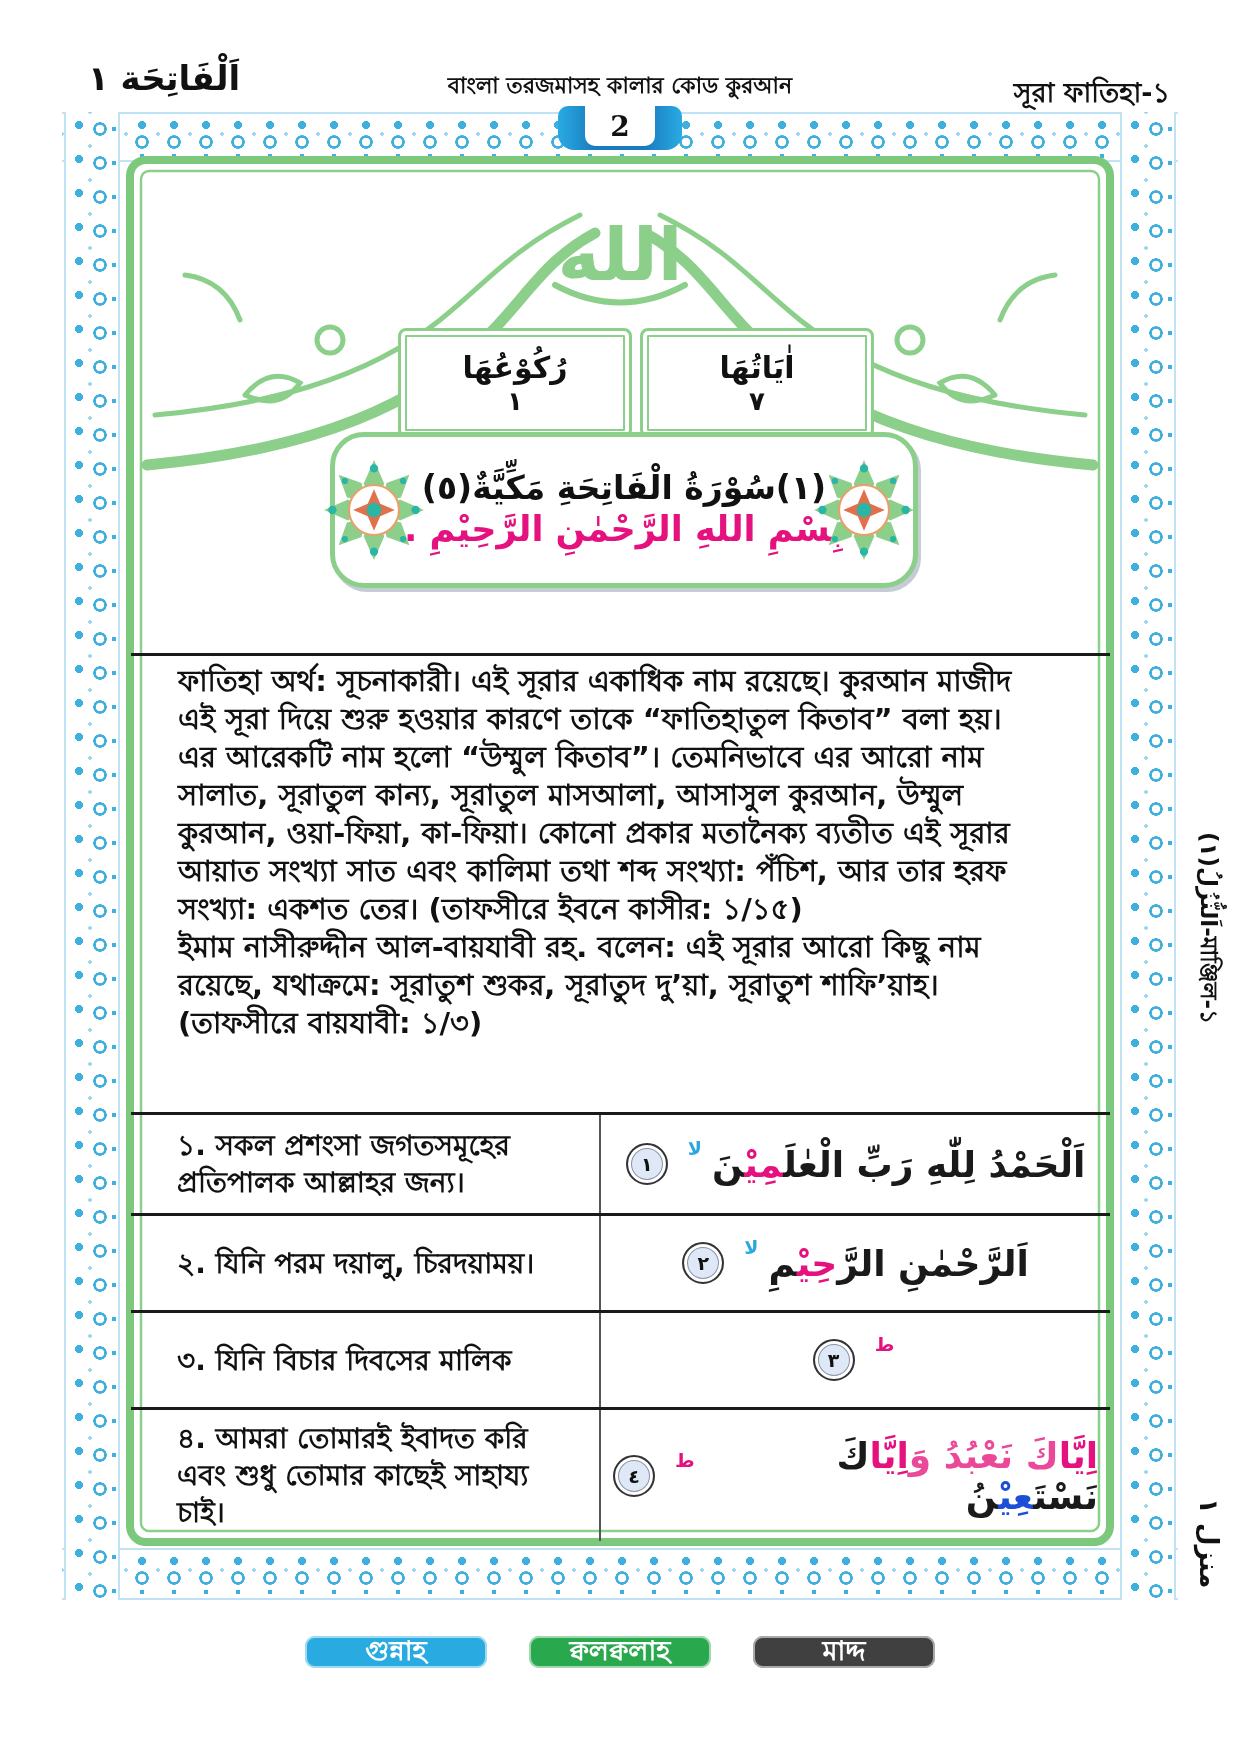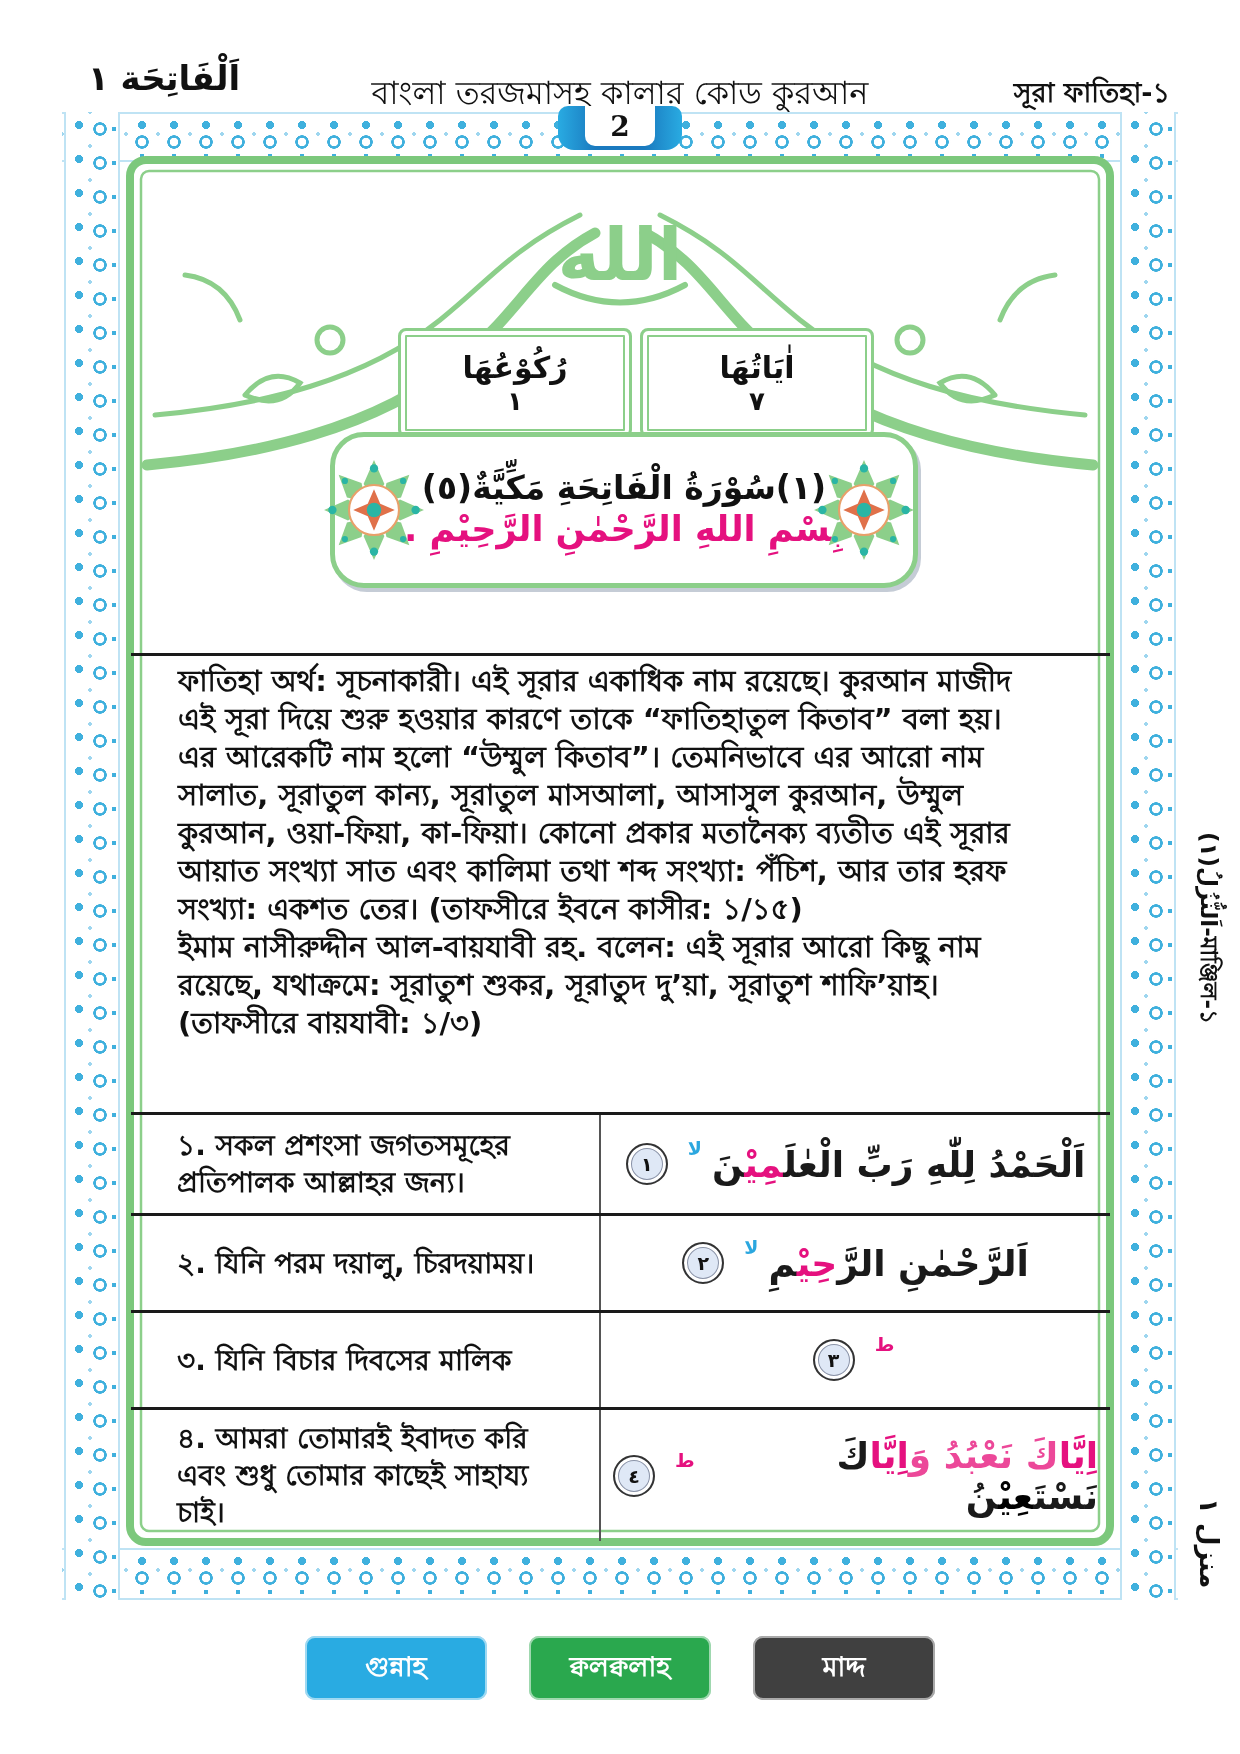--- a/index.html
+++ b/index.html
@@ -1,21 +1,21 @@
 <!DOCTYPE html>
 <html><head>
 <meta charset="utf-8">
 <style>
   html,body{margin:0;padding:0;background:#ffffff;}
   body{font-family:"DejaVu Sans",sans-serif;color:#111;}
   .page{position:relative;width:1240px;height:1754px;background:#fff;overflow:hidden;}
 
   
   .hdr-arabic{position:absolute;left:88px;top:58px;font-size:34px;font-weight:bold;direction:rtl;}
-  .hdr-title{position:absolute;left:0;right:0;top:68px;text-align:center;font-size:32px;font-weight:normal;}
+  .hdr-title{position:absolute;left:0;right:0;top:68px;text-align:center;font-size:22px;font-weight:bold;}
   .hdr-ref{position:absolute;right:70px;top:72px;font-size:27px;font-weight:bold;}
 
   
   .badge{position:absolute;left:558px;top:106px;width:124px;height:44px;
     background:linear-gradient(90deg,#29abe2,#1a7abf 30%,#1a7abf 70%,#29abe2);
     border-radius:10px 10px 16px 16px;display:flex;align-items:flex-start;justify-content:center;z-index:5;}
   .badge-inner{margin-top:0;width:70px;height:40px;background:#fff;border-radius:0 0 10px 10px;
     display:flex;align-items:center;justify-content:center;font-size:28px;font-weight:bold;font-family:"DejaVu Serif",serif;}
 
   
@@ -81,21 +81,21 @@
     font-size:28px;font-weight:600;line-height:37px;display:flex;align-items:center;box-sizing:border-box;}
   .vcell-ar{flex:1;direction:rtl;display:flex;align-items:center;justify-content:center;
     font-size:36px;font-weight:bold;padding:8px 12px;gap:6px;}
   .ayah-marker{display:inline-flex;width:38px;height:38px;border-radius:50%;border:2px solid #333;
     background:#dfe8f6;box-shadow:inset 0 0 0 3px #fff, inset 0 0 0 4px #8a93a8;
     align-items:center;justify-content:center;font-size:19px;font-weight:bold;margin-right:10px;flex:none;}
   .pause-mark{font-size:19px;font-weight:bold;position:relative;top:-16px;margin:0 4px;}
 
   
   .legend{position:absolute;left:0;right:0;top:1636px;display:flex;justify-content:center;gap:42px;z-index:4;}
-  .legend .lg-btn{min-width:146px;height:64px;border-radius:10px;color:#fff;font-size:27px;font-weight:bold;
+  .legend .lg-btn{min-width:146px;height:32px;border-radius:10px;color:#fff;font-size:27px;font-weight:bold;
     display:flex;align-items:center;justify-content:center;padding:0 18px;box-shadow:inset 0 0 0 2px rgba(255,255,255,.55);}
 
   
   .margin-lbl{position:absolute;writing-mode:vertical-rl;font-size:23px;font-weight:bold;z-index:4;}
   .ml-top{left:1190px;top:832px;}
   .ml-bottom{left:1194px;top:1498px;font-size:26px;direction:rtl;}
 </style>
 </head>
 <body>
 
@@ -242,21 +242,21 @@
       <div class="vrow">
         <div class="vcell-bn">৩. যিনি বিচার দিবসের মালিক</div>
         <div class="vcell-ar">
           <span class="pause-mark" style="color: rgb(229, 17, 127);">ط</span>
           <span class="ayah-marker">٣</span>
         </div>
       </div>
       <div class="vrow">
         <div class="vcell-bn">৪. আমরা তোমারই ইবাদত করি এবং শুধু তোমার কাছেই সাহায্য চাই।</div>
         <div class="vcell-ar">
-          <span><span style="color: rgb(229, 17, 127);">اِيَّا</span><span style="color: #ec4899;">كَ نَعْبُدُ وَ</span><span style="color: rgb(229, 17, 127);">اِيَّا</span><span style="color: rgb(26, 26, 26);">كَ نَسْتَ</span><span style="color: #000000;">عِيْ</span><span style="color: rgb(26, 26, 26);">نُ</span></span>
+          <span><span style="color: rgb(229, 17, 127);">اِيَّا</span><span style="color: #ec4899;">كَ نَعْبُدُ وَ</span><span style="color: rgb(229, 17, 127);">اِيَّا</span><span style="color: rgb(26, 26, 26);">كَ نَسْتَ</span><span style="color: #1d4ed8;">عِيْ</span><span style="color: rgb(26, 26, 26);">نُ</span></span>
           <span class="pause-mark" style="color: rgb(229, 17, 127);">ط</span>
           <span class="ayah-marker">٤</span>
         </div>
       </div>
     </div>
 
   <div class="legend" id="legend">
       <div class="lg-btn" style="background: rgb(41, 171, 226);">গুন্নাহ</div>
       <div class="lg-btn" style="background: rgb(42, 168, 78);">ক্বলক্বলাহ</div>
       <div class="lg-btn" style="background: #404040;">মাদ্দ</div>

